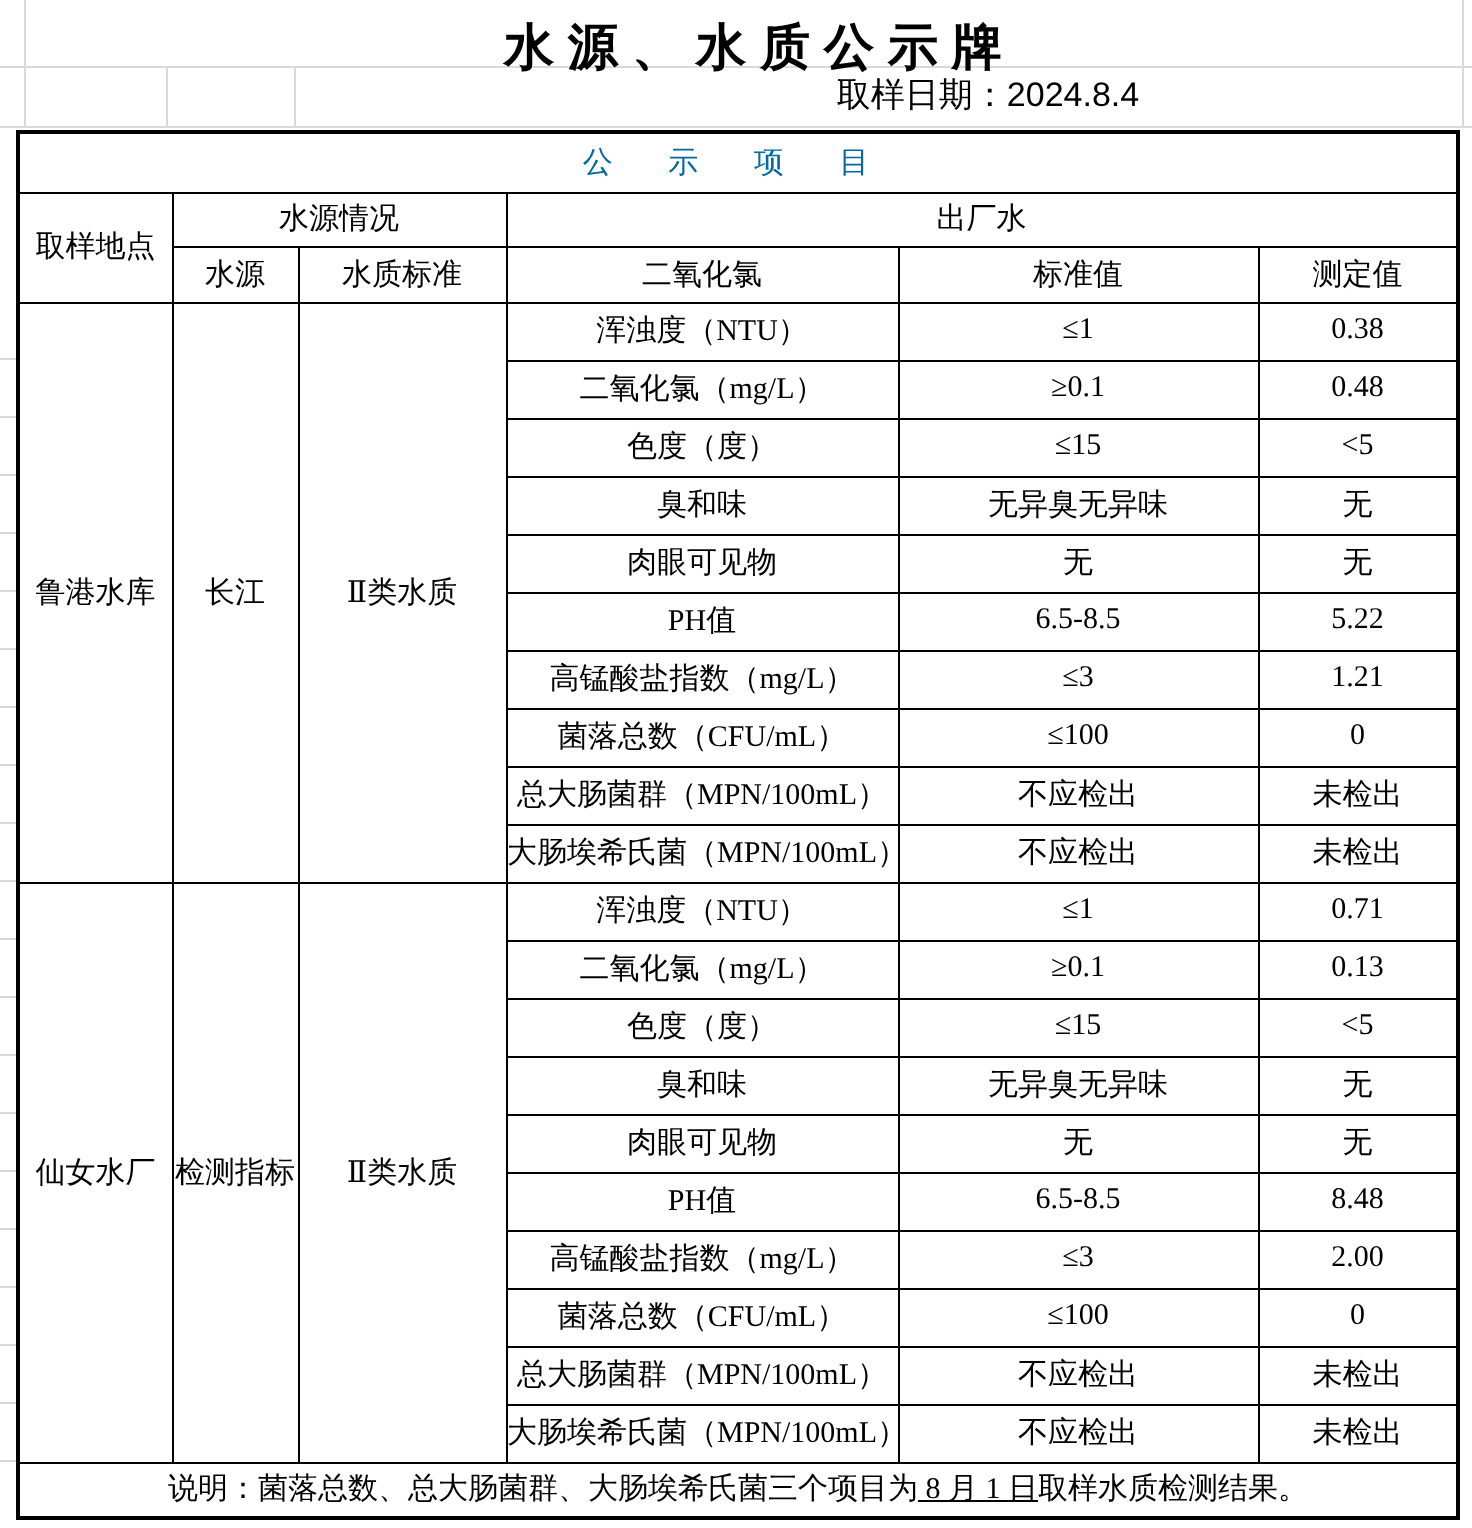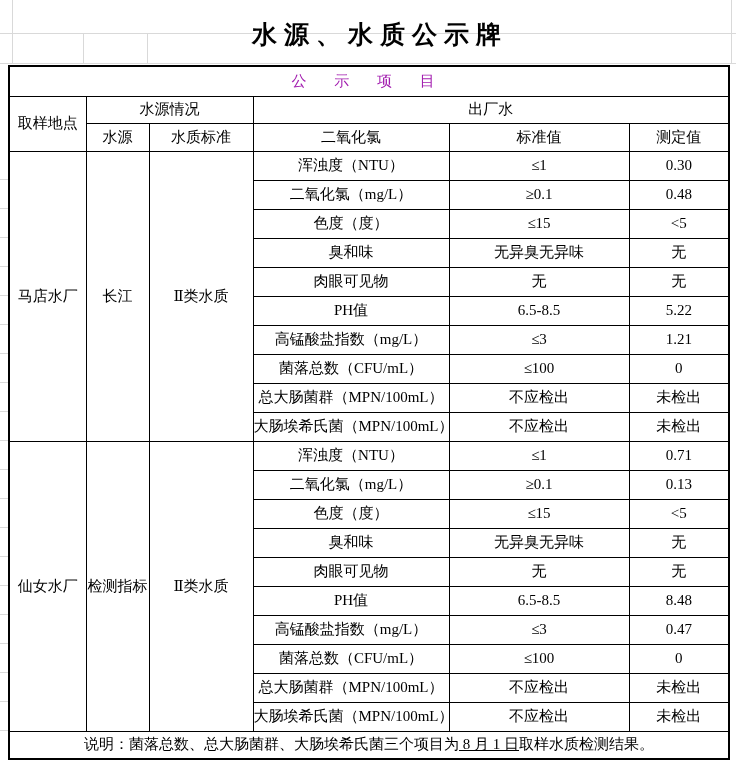--- a/index.html
+++ b/index.html
@@ -9,21 +9,21 @@
     width: 736px; height: 764px;
     background: #ffffff;
     overflow: hidden;
     font-family: "Liberation Serif", "DejaVu Serif", serif;
     color: #000000;
   }
   
   .faint { position: absolute; background: #d9d9d9; }
 
   #title {
-    position: absolute; top: 18px; left: 0; width: 736px; height: 33px;
+    position: absolute; top: 8px; left: 0; width: 736px; height: 33px;
     line-height: 34px; text-align: center;
     font-size: 25px; font-weight: bold; letter-spacing: 7px; padding-left: 24px;
   }
   #date {
     position: absolute; top: 33px; left: 252px; width: 484px; height: 30px;
     line-height: 30px; text-align: center; font-size: 17px;
     font-family: "Liberation Sans", "DejaVu Sans", sans-serif;
   }
   #main-table {
     position: absolute; top: 65px; left: 8px;
@@ -40,21 +40,21 @@
     padding: 0;
     white-space: nowrap;
     overflow: hidden;
   }
   .r-section td { height: 30px; }
   .r-h1 td { height: 27px; }
   .r-h2 td { height: 28px; }
   .r-data td { height: 29px; }
   .r-note td { height: 28px; }
   td.section-cell {
-    color: #a21caf;
+    color: #0369a1;
     font-size: 18px;
     letter-spacing: 12px;
   }
   td.note-cell {
     text-align: left;
     padding-left: 5px;
   }
   .u { text-decoration: underline; white-space: pre; }
   .pre { white-space: pre; }
 </style>
@@ -86,20 +86,21 @@
       <div class="faint" style="left: 0px; top: 556px; width: 8px; height: 1px;"></div>
       <div class="faint" style="left: 0px; top: 585px; width: 8px; height: 1px;"></div>
       <div class="faint" style="left: 0px; top: 614px; width: 8px; height: 1px;"></div>
       <div class="faint" style="left: 0px; top: 643px; width: 8px; height: 1px;"></div>
       <div class="faint" style="left: 0px; top: 672px; width: 8px; height: 1px;"></div>
       <div class="faint" style="left: 0px; top: 701px; width: 8px; height: 1px;"></div>
       <div class="faint" style="left: 0px; top: 730px; width: 8px; height: 1px;"></div>
     </div>
 
   <div id="title">水源、水质公示牌</div>
+  <div id="date">取样日期：2024.8.4</div>
 
   <table id="main-table">
     <colgroup>
       <col style="width:77px">
       <col style="width:63px">
       <col style="width:104px">
       <col style="width:196px">
       <col style="width:180px">
       <col style="width:100px">
     </colgroup>
@@ -113,26 +114,26 @@
           <td colspan="3">出厂水</td>
         </tr>
         <tr class="r-h2">
           <td>水源</td>
           <td>水质标准</td>
           <td>二氧化氯</td>
           <td>标准值</td>
           <td>测定值</td>
         </tr>
         <tr class="r-data">
-          <td rowspan="10">马店水厂</td>
+          <td rowspan="10">鲁港水库</td>
           <td rowspan="10">长江</td>
           <td rowspan="10">Ⅱ类水质</td>
           <td>浑浊度（NTU）</td>
           <td>≤1</td>
-          <td>0.30</td>
+          <td>0.38</td>
         </tr>
         <tr class="r-data">
           <td>二氧化氯（mg/L）</td>
           <td>≥0.1</td>
           <td>0.48</td>
         </tr>
         <tr class="r-data">
           <td>色度（度）</td>
           <td>≤15</td>
           <td>&lt;5</td>
@@ -201,21 +202,21 @@
           <td>无</td>
         </tr>
         <tr class="r-data">
           <td>PH值</td>
           <td>6.5-8.5</td>
           <td>8.48</td>
         </tr>
         <tr class="r-data">
           <td>高锰酸盐指数（mg/L）</td>
           <td>≤3</td>
-          <td>0.47</td>
+          <td>2.00</td>
         </tr>
         <tr class="r-data">
           <td>菌落总数（CFU/mL）</td>
           <td>≤100</td>
           <td>0</td>
         </tr>
         <tr class="r-data">
           <td>总大肠菌群（MPN/100mL）</td>
           <td>不应检出</td>
           <td>未检出</td>

